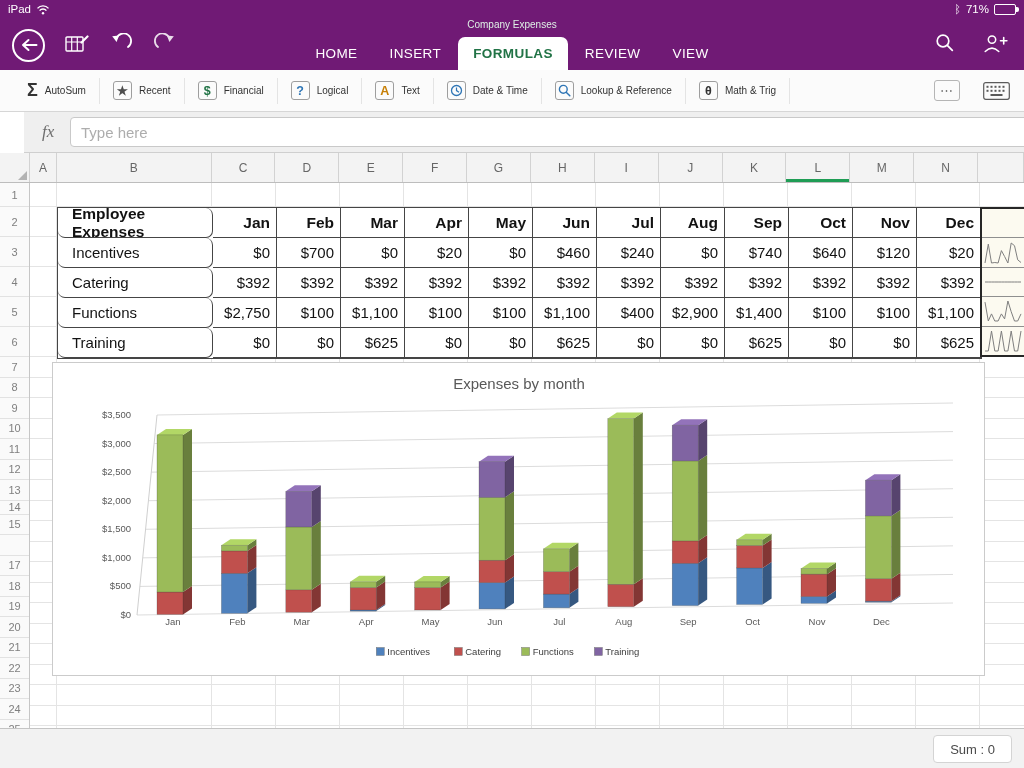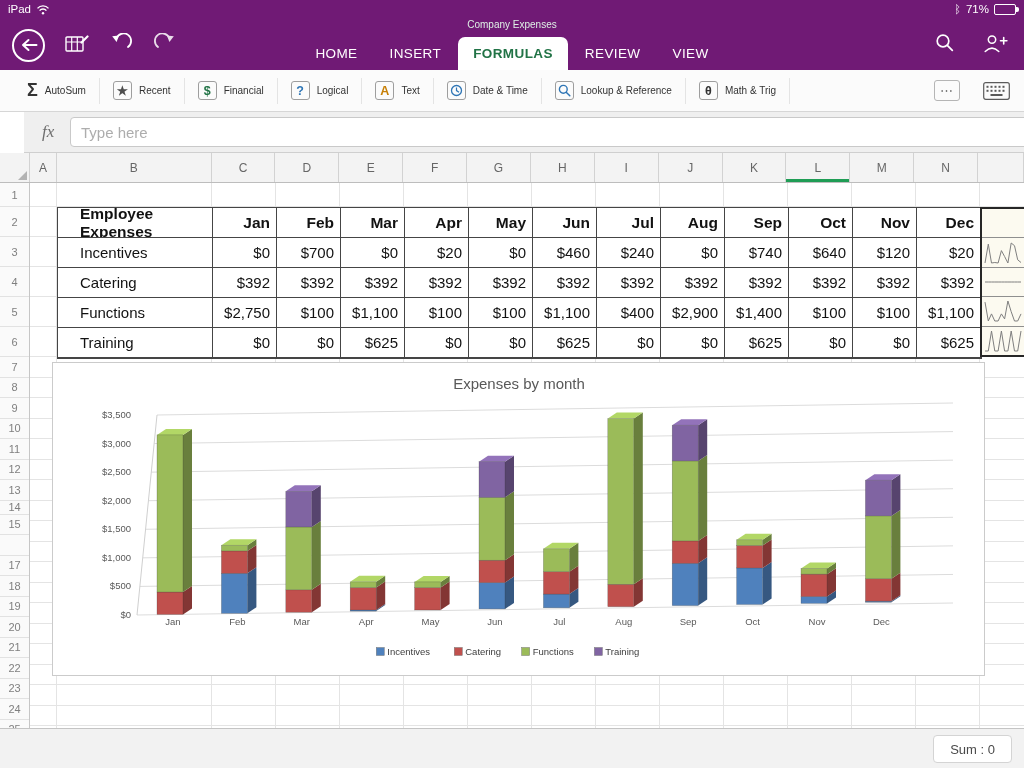--- a/index.html
+++ b/index.html
@@ -61,21 +61,21 @@
   .canvas{position:absolute;left:30px;top:183px;width:994px;height:545px;background:#fff;overflow:hidden;}
   .gl-v{position:absolute;top:0;width:1px;height:100%;background:#e4e4e4;}
   .gl-h{position:absolute;left:0;height:1px;width:100%;background:#e4e4e4;}
 
   
   .etable{position:absolute;left:27px;top:24px;width:925px;background:#fff;display:grid;
           grid-template-columns:155px repeat(12,64px);grid-auto-rows:30px;border:1px solid #454545;}
   .tcell{border-right:1px solid #454545;border-bottom:1px solid #454545;display:flex;align-items:center;
          font-size:15px;color:#121212;background:#fff;overflow:hidden;}
   .tcell.th{font-weight:bold;font-size:15.5px;}
-  .tcell.tl{justify-content:flex-start;padding-left:22px;}
+  .tcell.tl{justify-content:flex-start;padding-left:14px;border-radius:7px;}
   .tcell.trr{justify-content:flex-end;padding-right:6px;}
 
   
   .sparkcol{position:absolute;left:950px;top:24px;width:46px;height:150px;background:#fcfaf0;
             border:2px solid #262626;display:flex;flex-direction:column;}
   .spcell{flex:1;border-bottom:1px solid #8f8f8f;display:flex;align-items:center;justify-content:center;}
   .spcell:last-child{border-bottom:none;}
 
   
   .chart-obj{position:absolute;left:22px;top:179px;width:933px;height:314px;background:#fff;border:1px solid #cbcbcb;}

